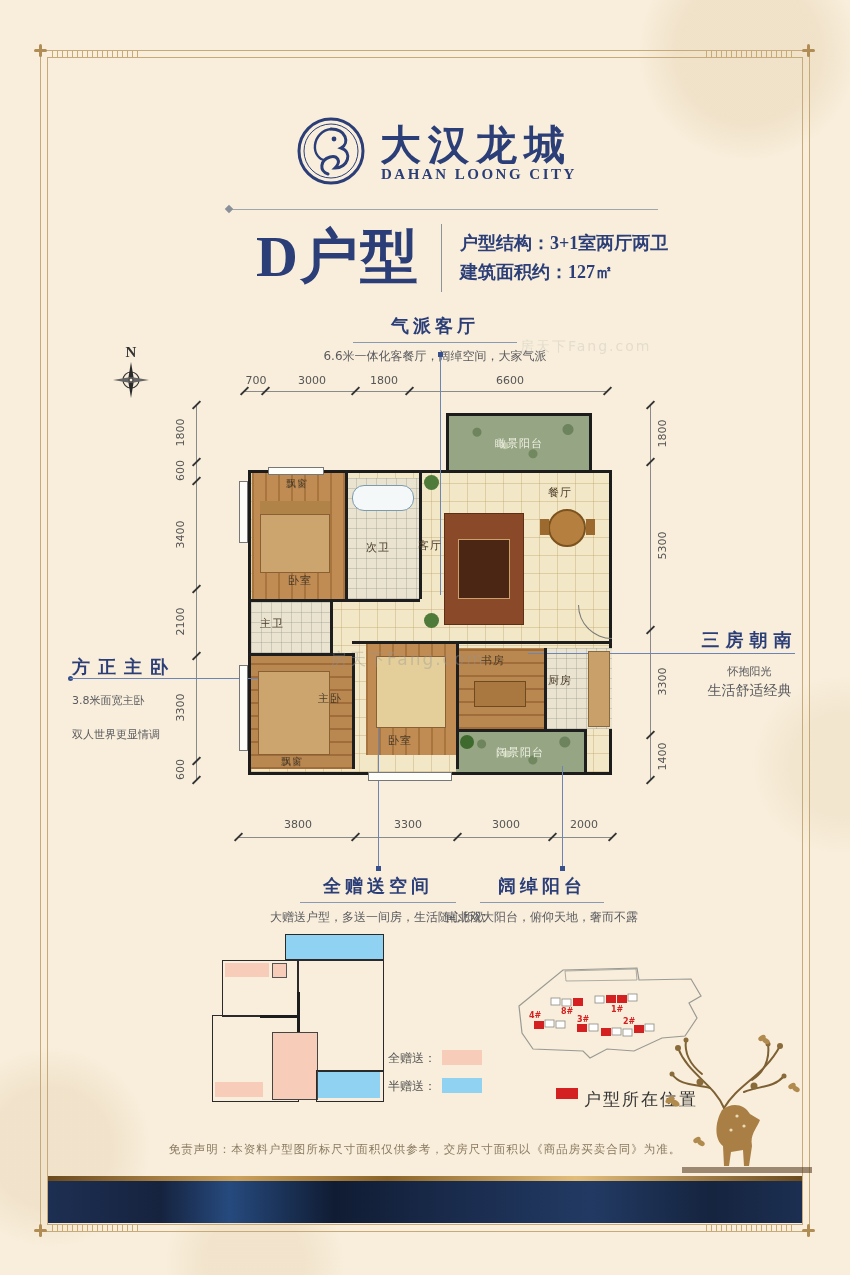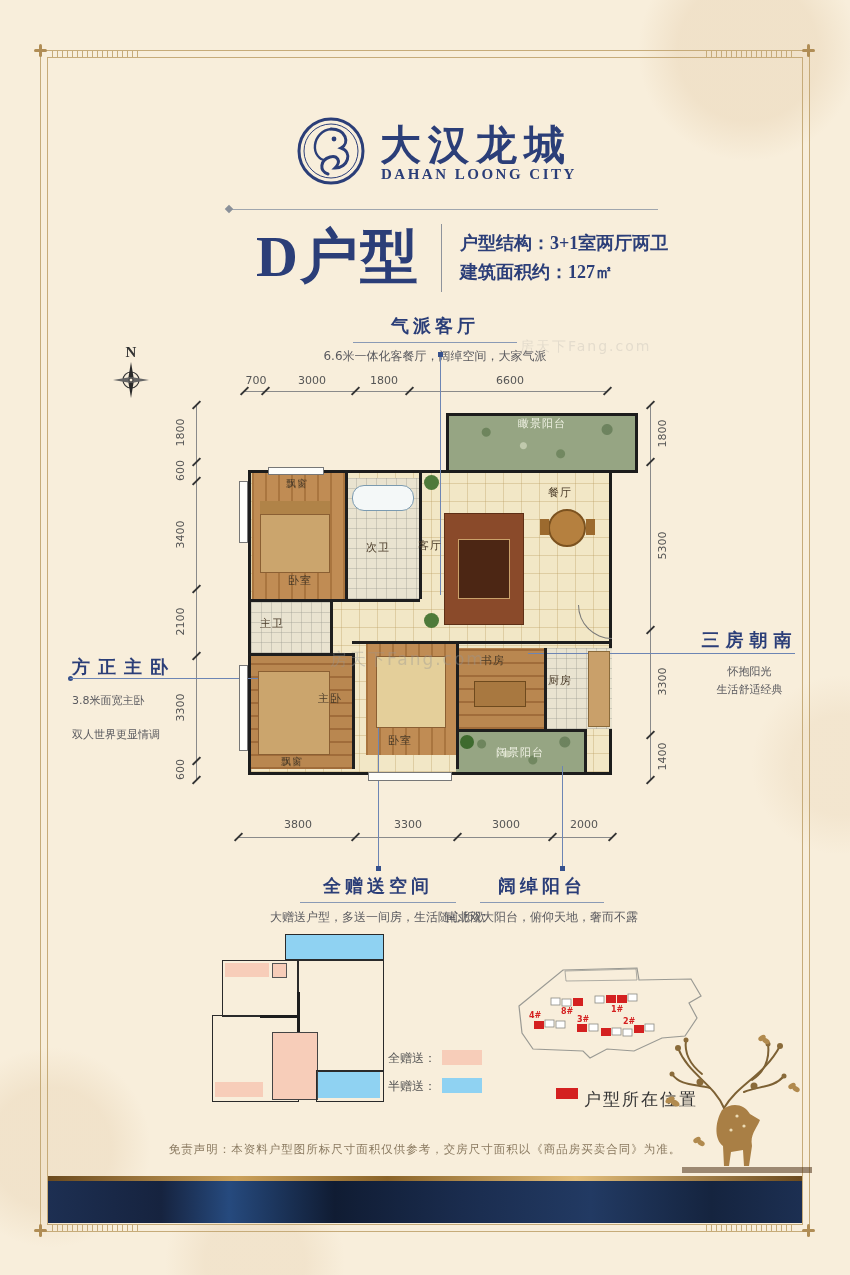--- a/index.html
+++ b/index.html
@@ -158,21 +158,21 @@
   <span class="vdim" style="left:640px;top:427px">1800</span>
   <span class="vdim" style="left:640px;top:539px">5300</span>
   <span class="vdim" style="left:640px;top:675px">3300</span>
   <span class="vdim" style="left:640px;top:750px">1400</span>
 </div>
 
 <div class="abs" style="left:248px;top:413px;width:366px;height:375px">
 
   <div class="room tile-cream" style="left:0;top:57px;width:364px;height:305px;border:3px solid #1c1c1c"></div>
 
-  <div class="room green" style="left:198px;top:0;width:192px;height:60px;border:3px solid #1c1c1c;display:flex;align-items:flex-start;justify-content:center">
+  <div class="room green" style="left:198px;top:0;width:146px;height:60px;border:3px solid #1c1c1c;display:flex;align-items:center;justify-content:center">
     <span style="font-size:11px;color:#eef0e2;letter-spacing:1px">瞰景阳台</span>
   </div>
 
   <div class="room wood" style="left:4px;top:60px;width:94px;height:126px"></div>
   <div class="room tile-bath" style="left:98px;top:65px;width:74px;height:121px"></div>
   <div class="room tile-bath" style="left:3px;top:189px;width:79px;height:51px"></div>
   <div class="room wood2" style="left:3px;top:243px;width:101px;height:113px"></div>
   <div class="room wood" style="left:118px;top:231px;width:90px;height:111px"></div>
   <div class="room wood2" style="left:208px;top:235px;width:90px;height:81px"></div>
   <div class="room tile-bath" style="left:298px;top:235px;width:66px;height:81px"></div>
@@ -249,21 +249,21 @@
 
 <div class="abs" style="left:72px;top:655px;width:170px">
   <div class="callout-title" style="text-align:left;letter-spacing:8px">方正主卧</div>
   <div class="callout-desc" style="text-align:left;font-size:11px;margin-top:14px">3.8米面宽主卧</div>
   <div class="callout-desc" style="text-align:left;font-size:11px;margin-top:19px">双人世界更显情调</div>
 </div>
 
 <div class="abs" style="left:692px;top:628px;width:115px">
   <div class="callout-title" style="letter-spacing:6px">三房朝南</div>
   <div class="callout-desc" style="font-size:11px;margin-top:12px">怀抱阳光</div>
-  <div class="callout-desc" style="font-size:11px;margin-top:3px">生活舒适经典</div>
+  <div class="callout-desc" style="font-size:14px;margin-top:3px">生活舒适经典</div>
 </div>
 
 <div class="abs" style="left:278px;top:874px;width:200px">
   <div class="callout-title" style="padding-bottom:4px;border-bottom:1px solid #8a9ab5;margin:0 22px">全赠送空间</div>
   <div class="callout-desc" style="margin-top:6px;white-space:nowrap;margin-left:-32px;width:264px">大赠送户型，多送一间房，生活随心所欲</div>
 </div>
 <div class="abs" style="left:452px;top:874px;width:180px">
   <div class="callout-title" style="padding-bottom:4px;border-bottom:1px solid #8a9ab5;margin:0 28px">阔绰阳台</div>
   <div class="callout-desc" style="margin-top:6px;white-space:nowrap;margin-left:-24px;width:228px">南北双大阳台，俯仰天地，奢而不露</div>
 </div>

